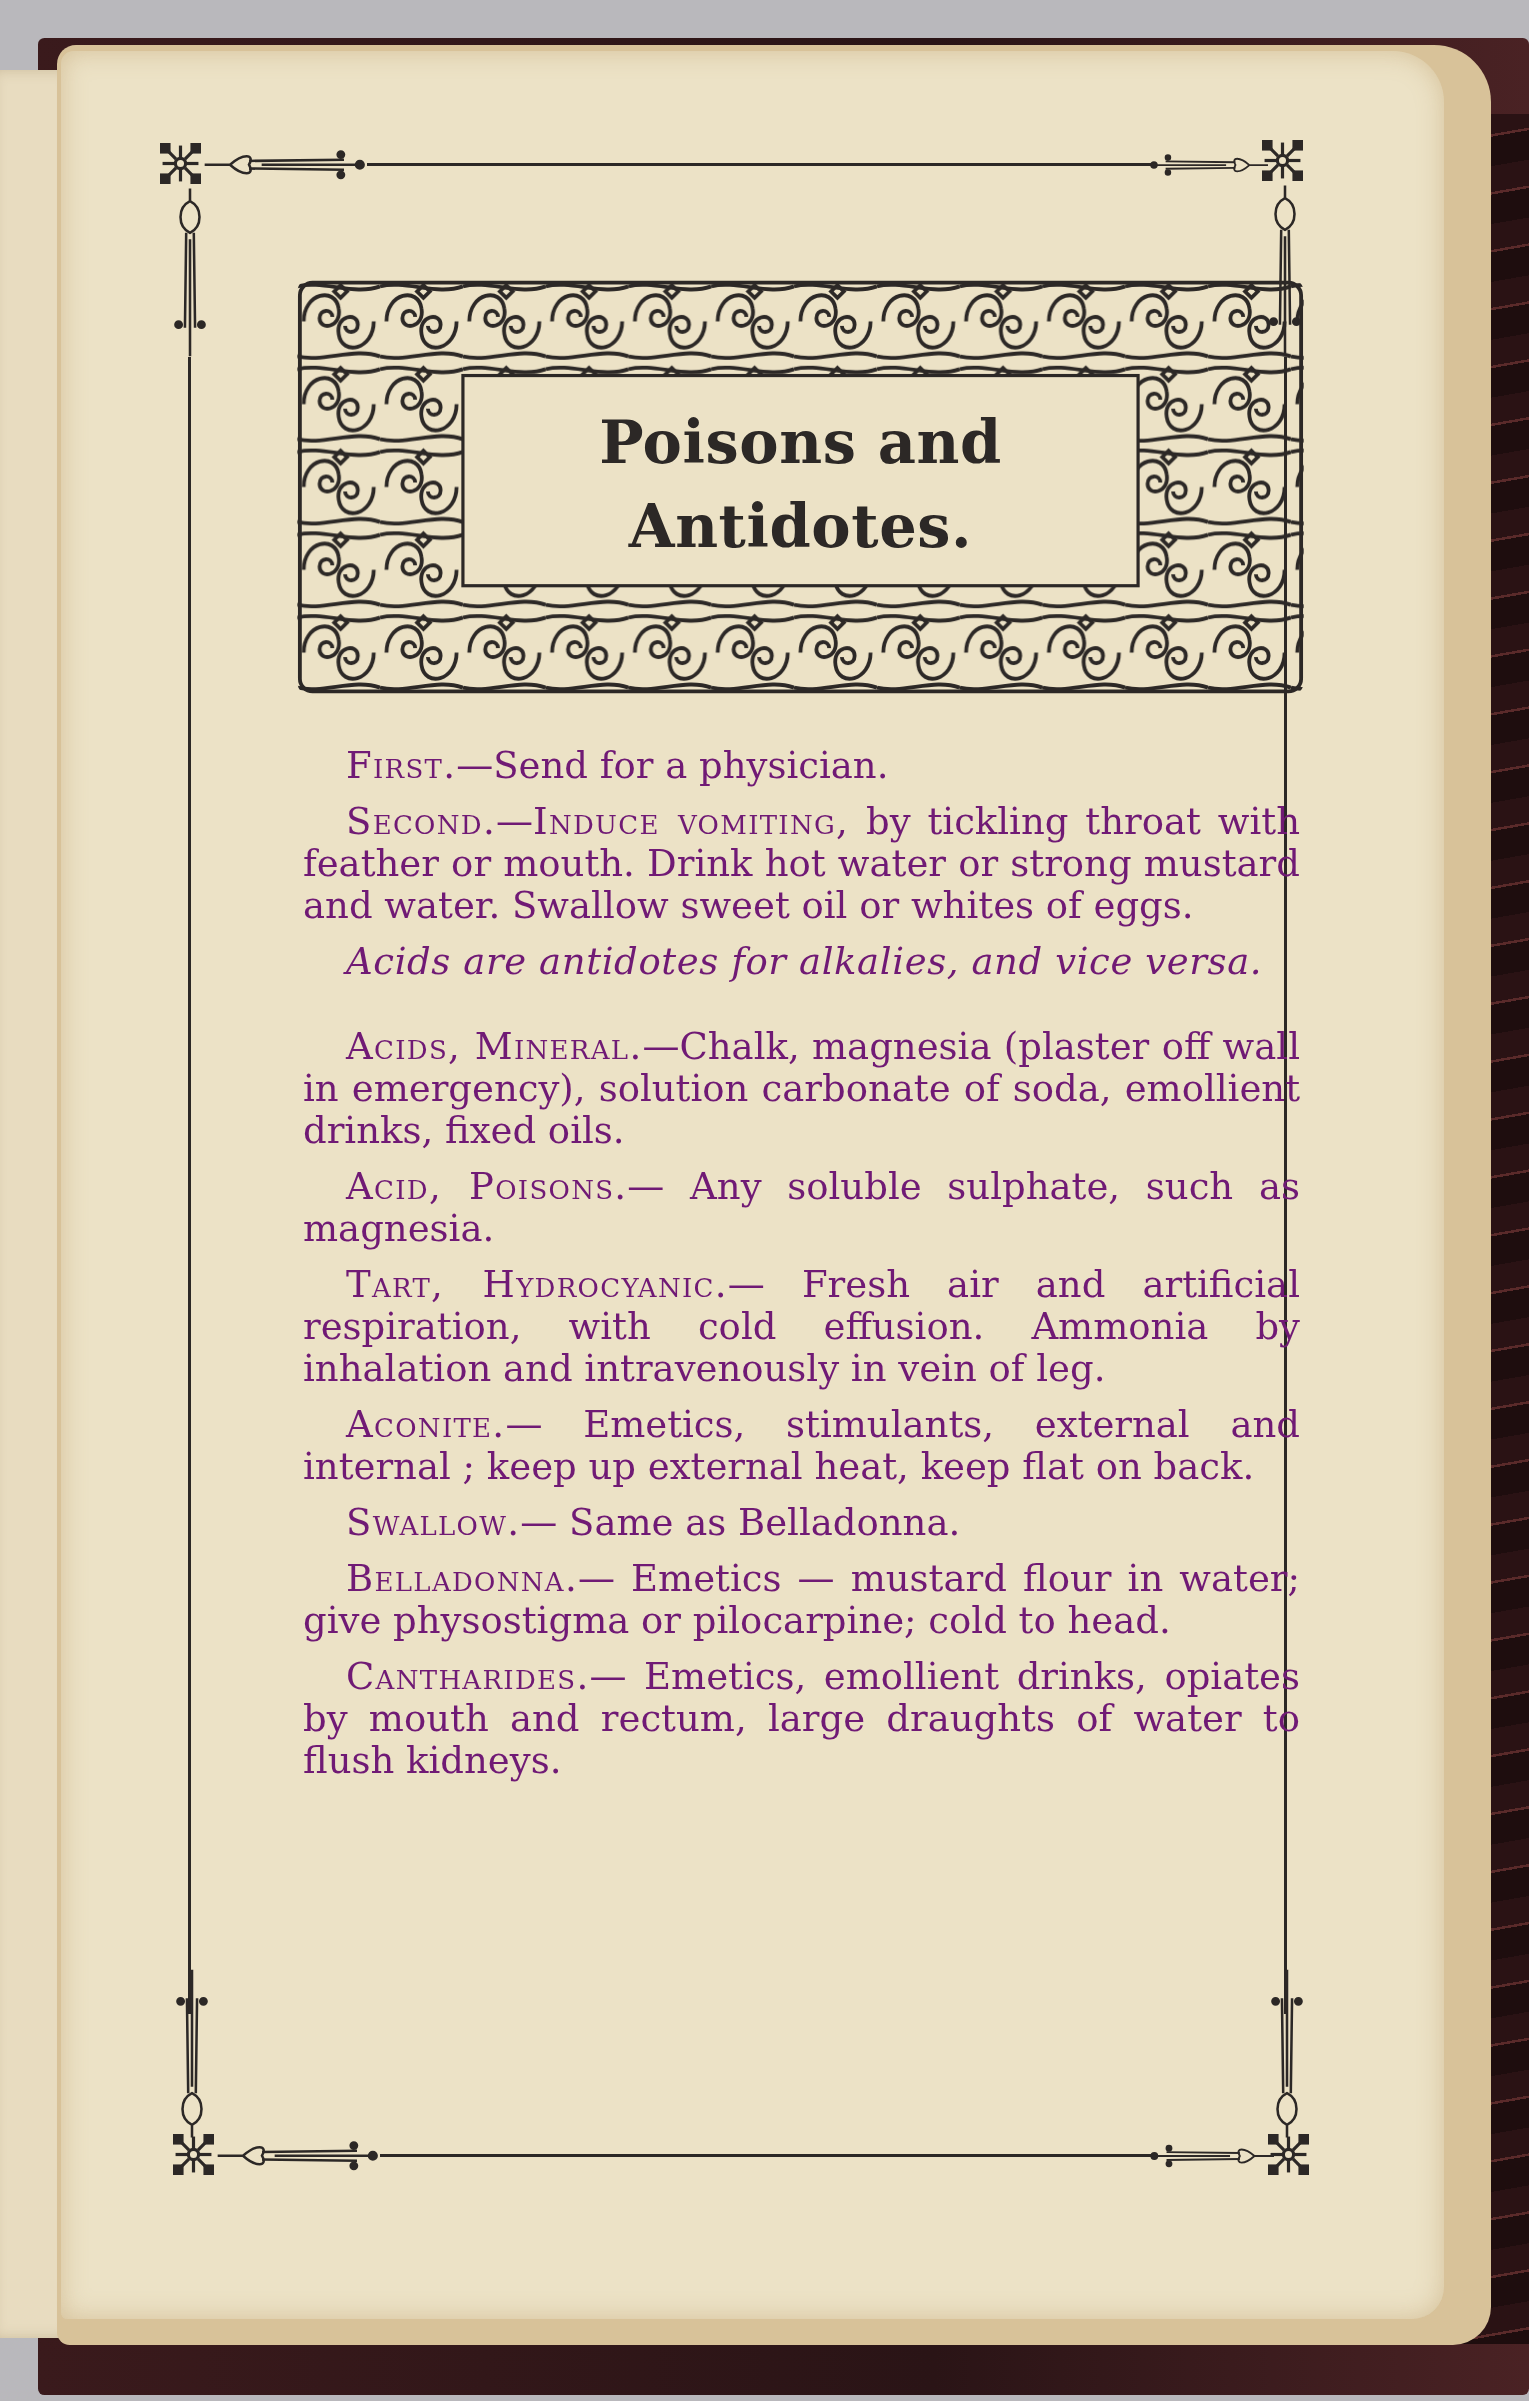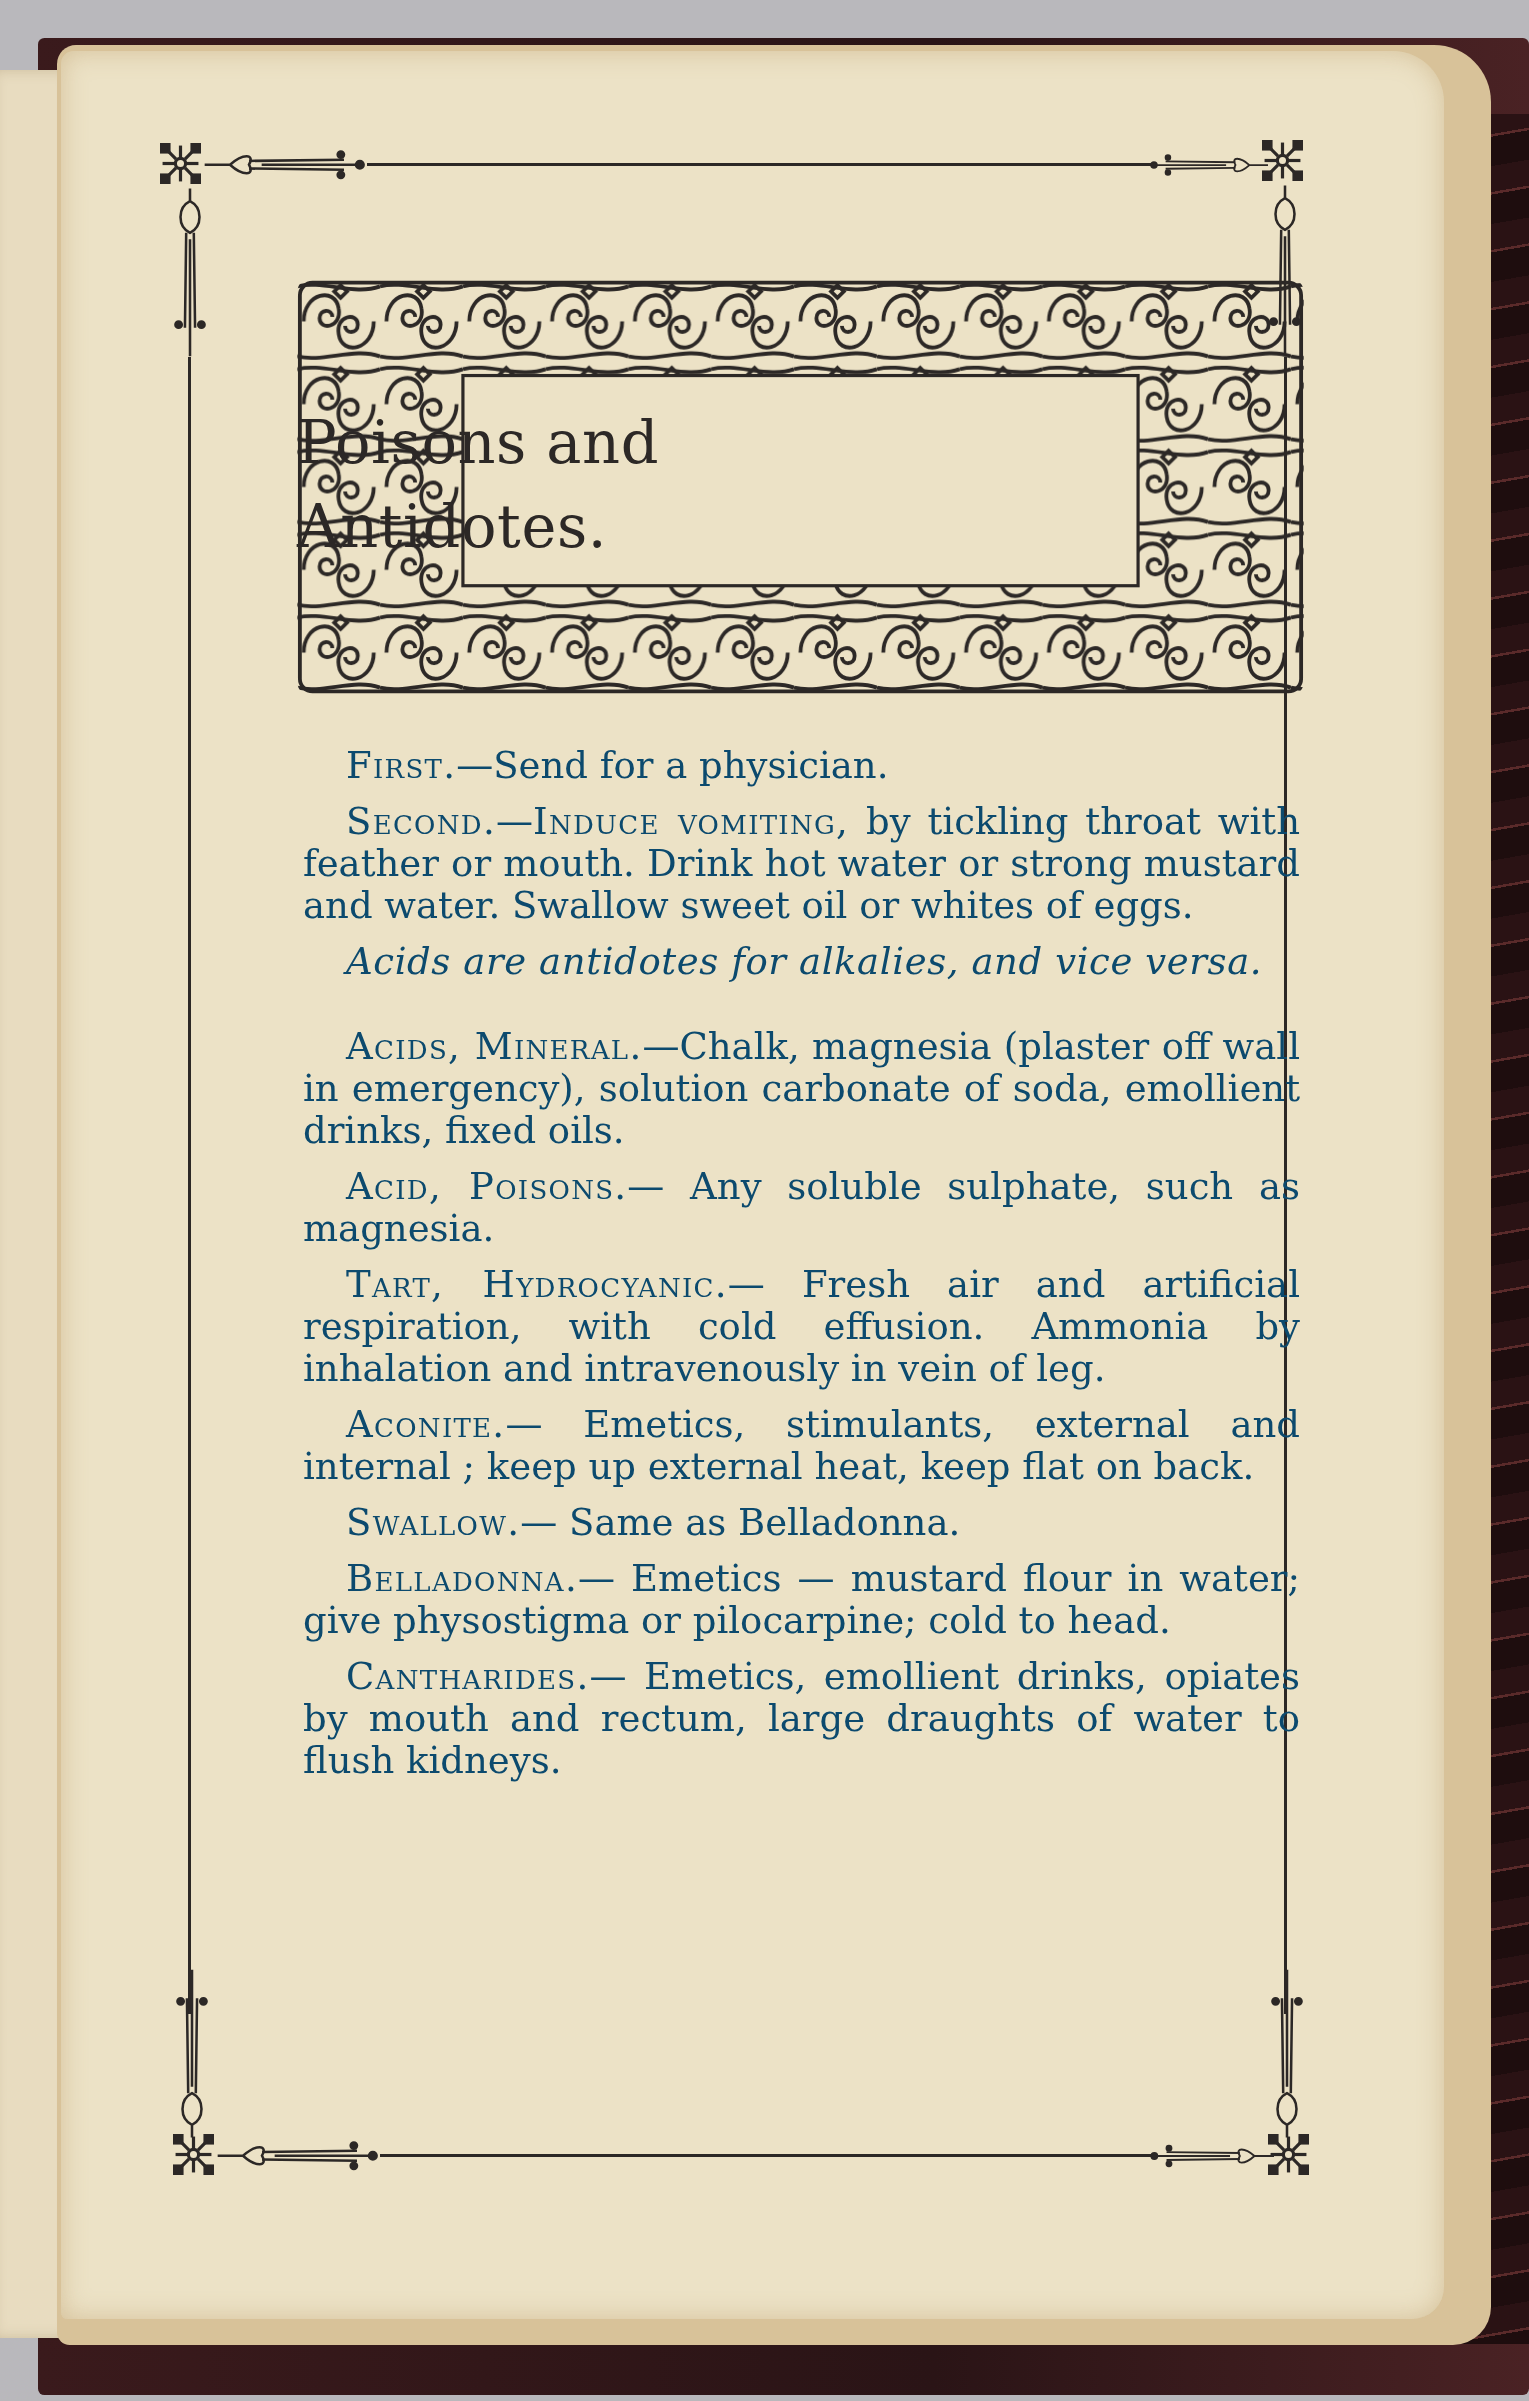--- a/index.html
+++ b/index.html
@@ -8,22 +8,22 @@
   .cover-spine{position:absolute;right:0;top:76px;width:70px;height:2230px;background:repeating-linear-gradient(170deg,#2a1214 0 25.5px,#5a2a2a 25.5px 28px,#1e0d0e 28px 57px);}
   .left-page{position:absolute;left:0;top:70px;width:76px;height:2268px;background:#e8dcc0;border-right:1.9px solid #c9b48e;box-shadow:inset -6.4px 0 12.7px rgba(120,90,50,.25);}
   .page-stack{position:absolute;left:57px;top:45px;width:1434px;height:2300px;background:#d8c299;border-radius:19px 57px 38px 12.7px;}
   .page{position:absolute;left:61px;top:51px;width:1383px;height:2268px;background:#ece2c6;border-radius:12.7px 51px 32px 6.4px;box-shadow:inset 0 0 25.5px rgba(170,130,70,.35);}
   .frame-h{position:absolute;height:2.5px;background:#2c2826;}
   .frame-v{position:absolute;width:2.5px;background:#2c2826;}
   .corner{position:absolute;width:41px;height:41px;}
   .flourish{position:absolute;}
   .title-box{position:absolute;left:236px;top:229px;width:1007px;height:414px;}
   .title-box svg{position:absolute;left:0;top:0;}
-  .title-text{position:absolute;left:0;right:0;top:121px;font-family:"DejaVu Serif",serif;font-weight:normal;font-size:59px;line-height:84px;color:#2c2826;letter-spacing:0.6px;}
-  .content{position:absolute;left:242px;top:694px;width:997px;font-size:37px;line-height:42px;color:#0c4a6e;text-align:justify;}
+  .title-text{position:absolute;left:0;right:0;top:121px;text-align:center;font-family:"DejaVu Serif",serif;font-weight:bold;font-size:59px;line-height:84px;color:#2c2826;letter-spacing:0.6px;}
+  .content{position:absolute;left:242px;top:694px;width:997px;font-size:37px;line-height:42px;color:#701a75;text-align:justify;}
   .para{margin:0 0 14px 0;text-indent:43px;}
   .para.italic{font-style:italic;margin-top:6.4px;margin-bottom:43px;letter-spacing:0.6px;}
   .sc{font-variant:small-caps;letter-spacing:1.3px;}
 </style>
 </head>
 <body>
 
 <div class="cover">
     <div class="cover-spine"></div>
   </div>

